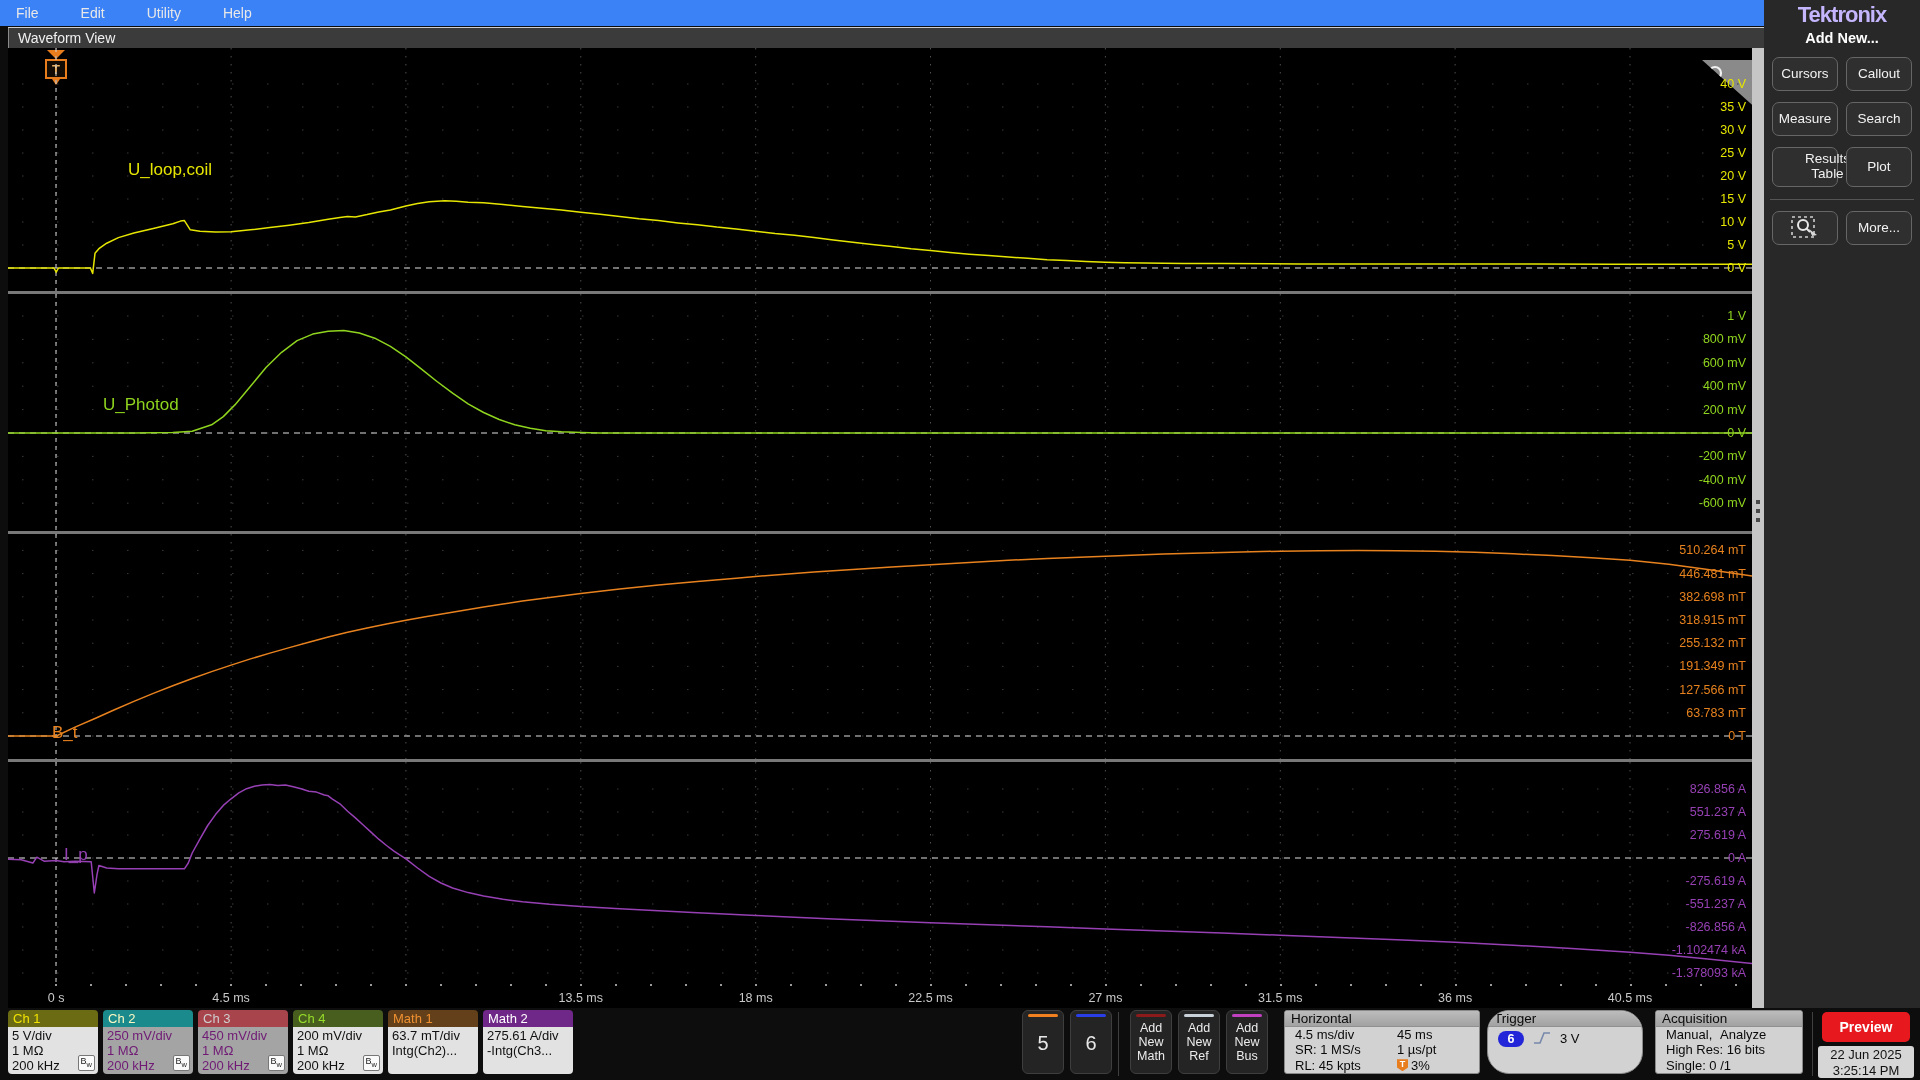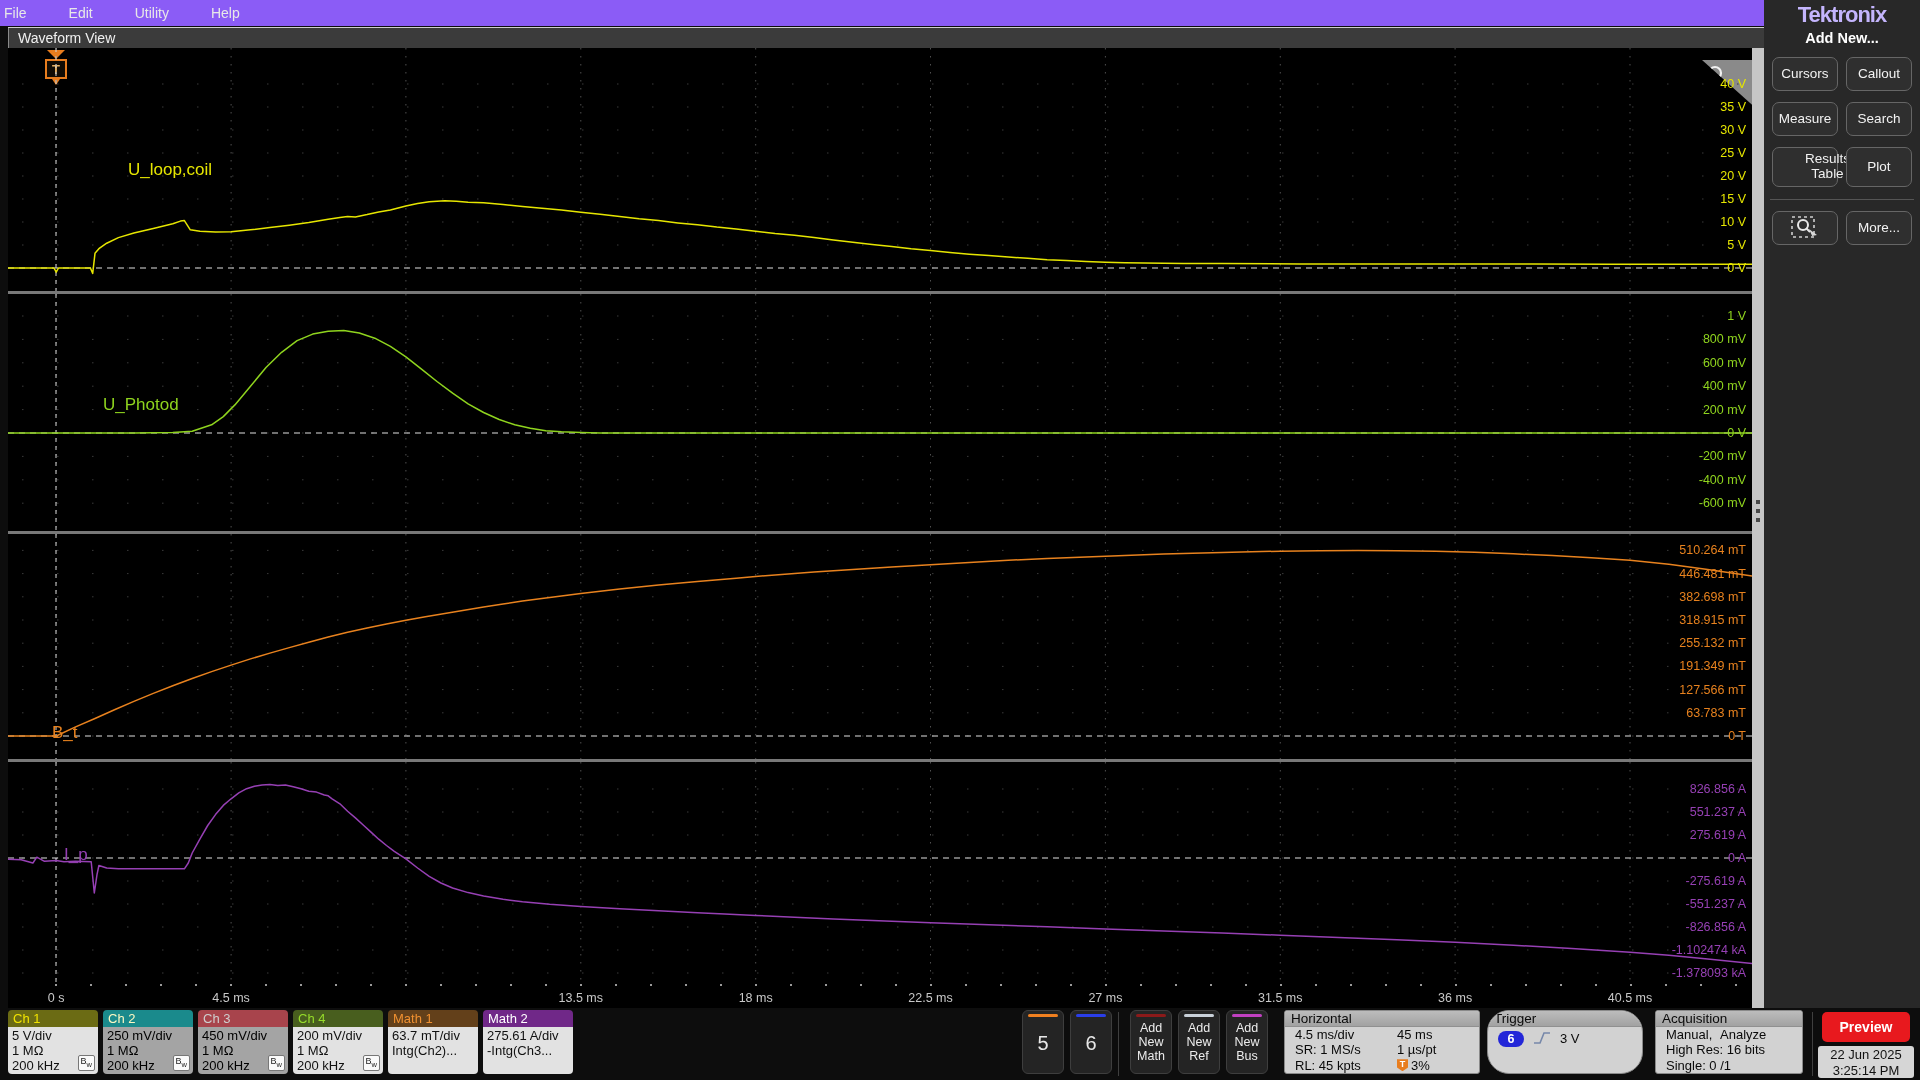--- a/index.html
+++ b/index.html
@@ -4,21 +4,21 @@
 <style>
   * { box-sizing: border-box; }
   html,body { margin:0; padding:0; }
   body {
     width:1920px; height:1080px; position:relative; overflow:hidden;
     background:#0d0d0d; font-family:"Liberation Sans", sans-serif;
     -webkit-font-smoothing:antialiased;
   }
   
   #menubar { position:absolute; left:0; top:0; width:1764px; height:26px;
-    background:#8b5cf6; display:flex; align-items:center; padding-left:4px; gap:42px; }
+    background:#3b82f6; display:flex; align-items:center; padding-left:16px; gap:42px; }
   .menu-item { color:#e8e8e8; font-size:14px; cursor:default; }
   
   #tabstrip { position:absolute; left:8px; top:27px; width:1756px; height:21px;
     background:#3b3b3b; box-shadow: inset 0 1px 0 #cfcfcf, inset 1px 0 0 #8a8a8a; }
   #tab-title { position:absolute; left:10px; top:3px; color:#f0f0f0; font-size:14px; }
   
   #hslider { position:absolute; left:585px; top:29px; width:582px; height:15px; }
   #hslider .hbar { position:absolute; left:2px; right:2px; top:7px; height:2px; background:#9a9a9a; }
   #hslider .bracket-l { position:absolute; left:0; top:1px; width:8px; height:14px;
     border:2px solid #c0c0c0; border-right:none; }
@@ -73,21 +73,21 @@
     border-radius:7px; color:#f2f2f2; font-size:13.5px; display:flex; align-items:center;
     justify-content:center; text-align:center; line-height:1.1; padding:2px; }
   .rp-divider { border-top:1px solid #555; margin:12px 6px 0 6px; }
   
   #bottombar { position:absolute; left:0; top:1008px; width:1920px; height:72px; background:#0d0d0d; }
   #chbadges { position:absolute; left:8px; top:2px; display:flex; gap:5px; }
   .chbadge { width:90px; height:64px; border-radius:4px; overflow:hidden; position:relative; }
   .chbadge .hdr { height:17px; font-size:13px; padding:1px 0 0 5px; }
   .chbadge .body { height:47px; background:#e2e2e2; color:#111; padding:1px 0 0 4px;
     font-size:13px; line-height:15px; }
-  .chbadge.dim .body { background:#a4a4a4; color:#000000; }
+  .chbadge.dim .body { background:#a4a4a4; color:#701a75; }
   .bwchip { position:absolute; right:3px; bottom:3px; font-size:9px; background:#fafafa;
     border:1px solid #777; border-radius:2px; padding:0 2px; color:#222; line-height:10px; }
   #sparebtns { position:absolute; left:1022px; top:2px; display:flex; gap:6px; }
   .sparebtn, .addbtn { width:42px; height:64px; background:#242424; border:1px solid #3e3e3e;
     border-radius:6px; position:relative; }
   .sparebtn .stripe, .addbtn .stripe { height:3px; margin:3px 5px 0 5px; border-radius:2px; }
   .sparebtn .num { text-align:center; color:#e8e8e8; font-size:20px; margin-top:15px; }
   .addbtn .lbl { text-align:center; color:#ececec; font-size:12.5px; line-height:14px; margin-top:4px; }
   #addbtns { position:absolute; left:1130px; top:2px; display:flex; gap:6px; }
   .vdivider { position:absolute; top:4px; width:1px; height:64px; background:#3f3f3f; }

